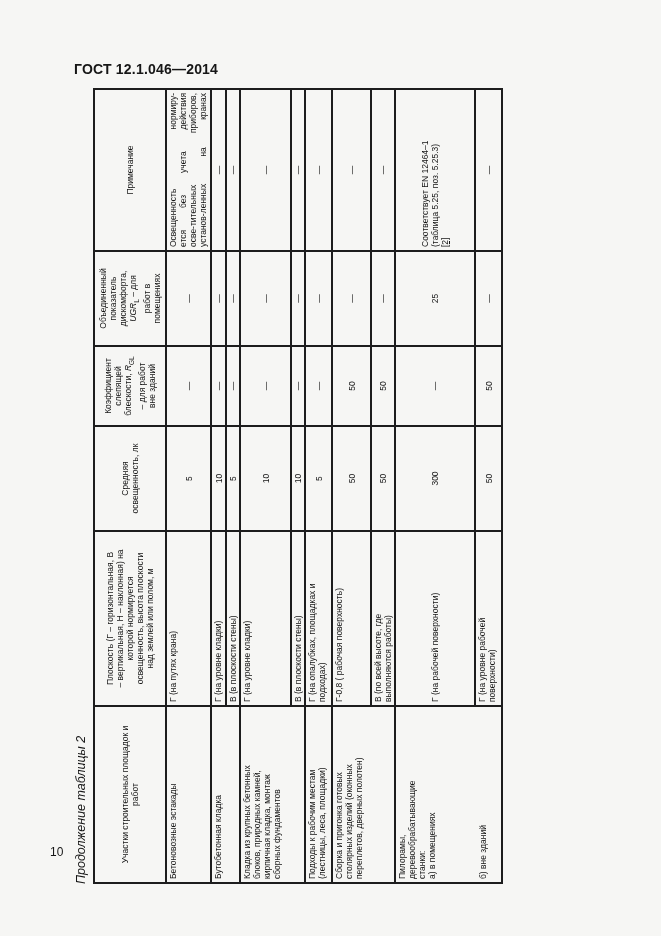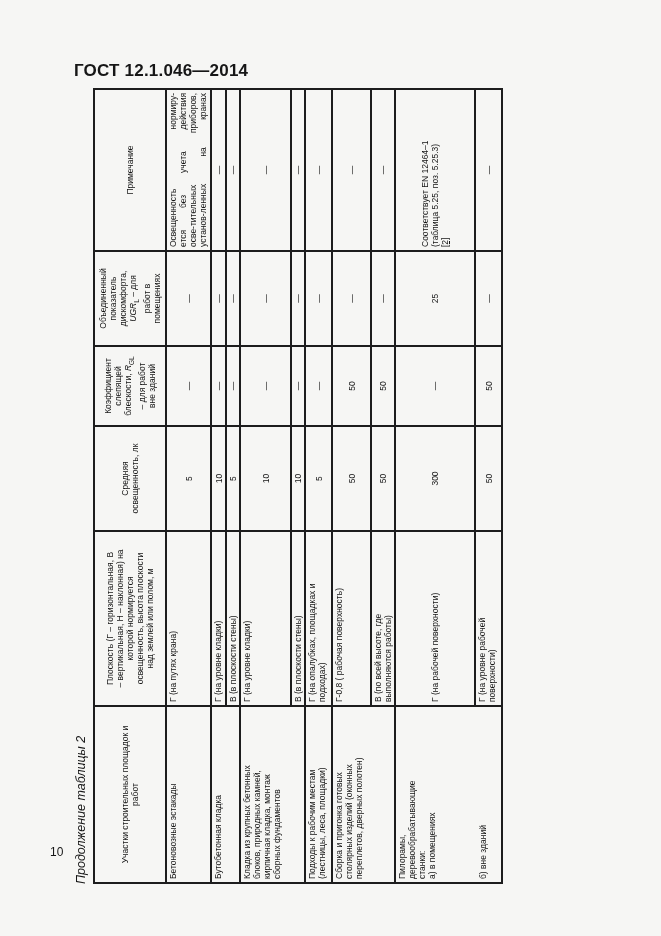--- a/index.html
+++ b/index.html
@@ -4,21 +4,21 @@
 <style>
   html,body{margin:0;padding:0;}
   body{
     width:661px;height:936px;position:relative;overflow:hidden;
     background:#f6f6f4;color:#161616;
     font-family:"Liberation Sans","DejaVu Sans",sans-serif;
     -webkit-font-smoothing:antialiased;
   }
   .gost-number{
     position:absolute;left:74px;top:61px;
-    font-size:17px;font-weight:bold;letter-spacing:.2px;
+    font-size:14px;font-weight:bold;letter-spacing:.2px;
   }
   .page-number{
     position:absolute;left:50px;top:845px;font-size:12px;
   }
   .rotated-block{
     position:absolute;left:74px;top:90px;width:794px;
     transform-origin:0 0;
     transform:rotate(-90deg) translateX(-794px);
   }
   .caption{

